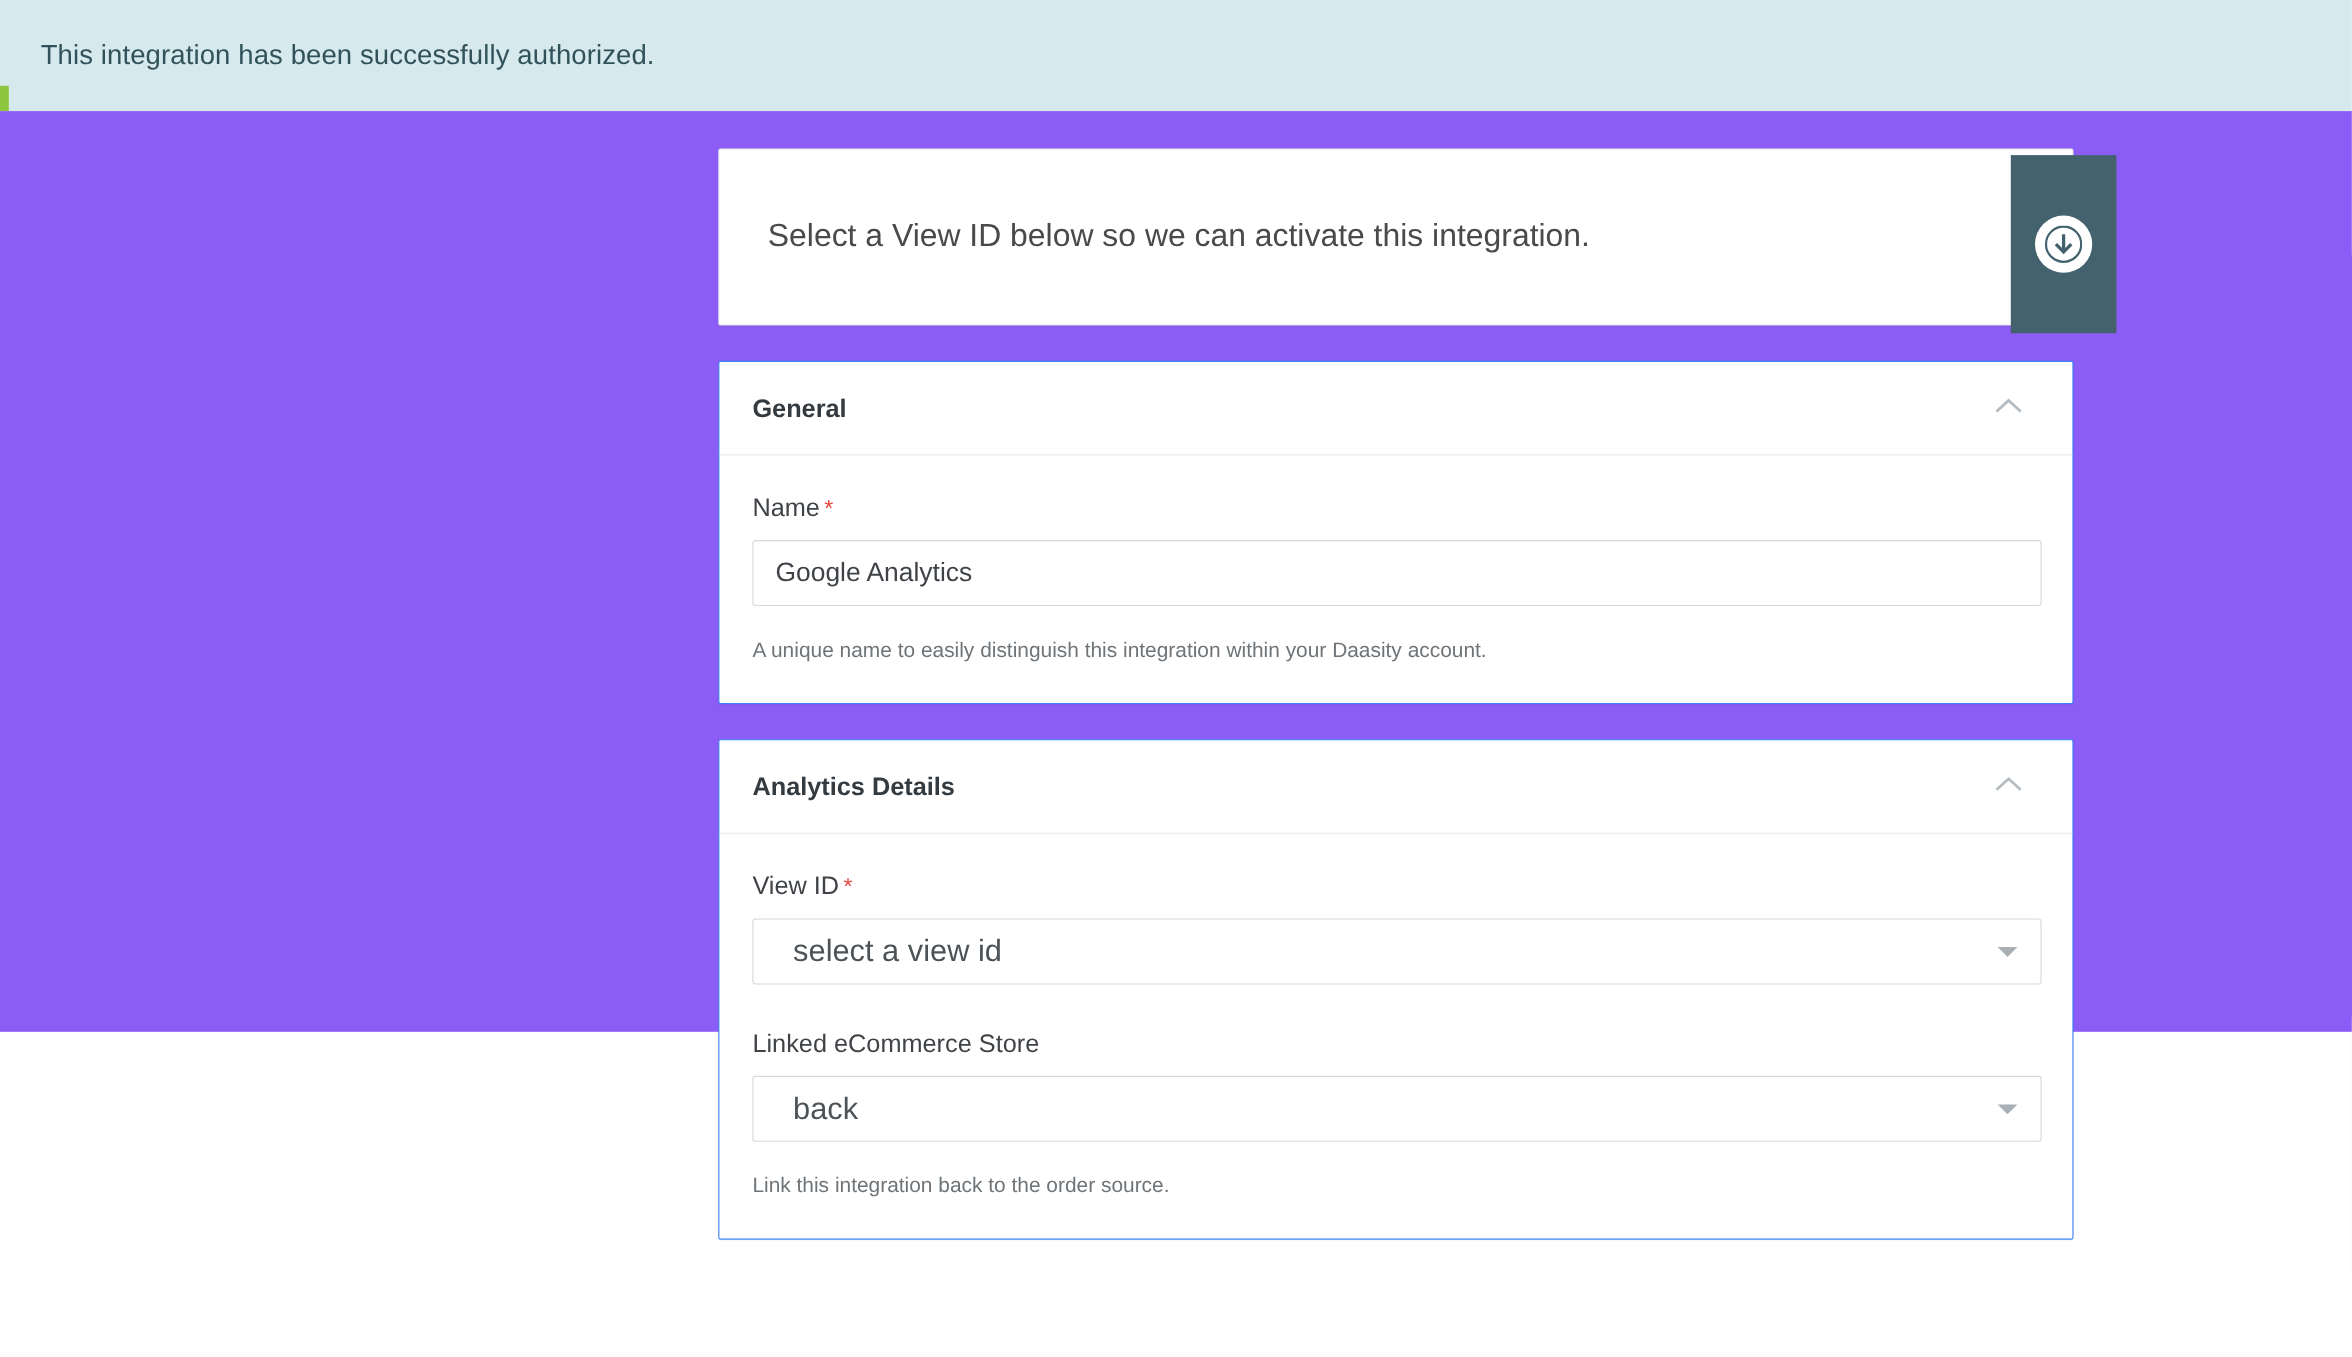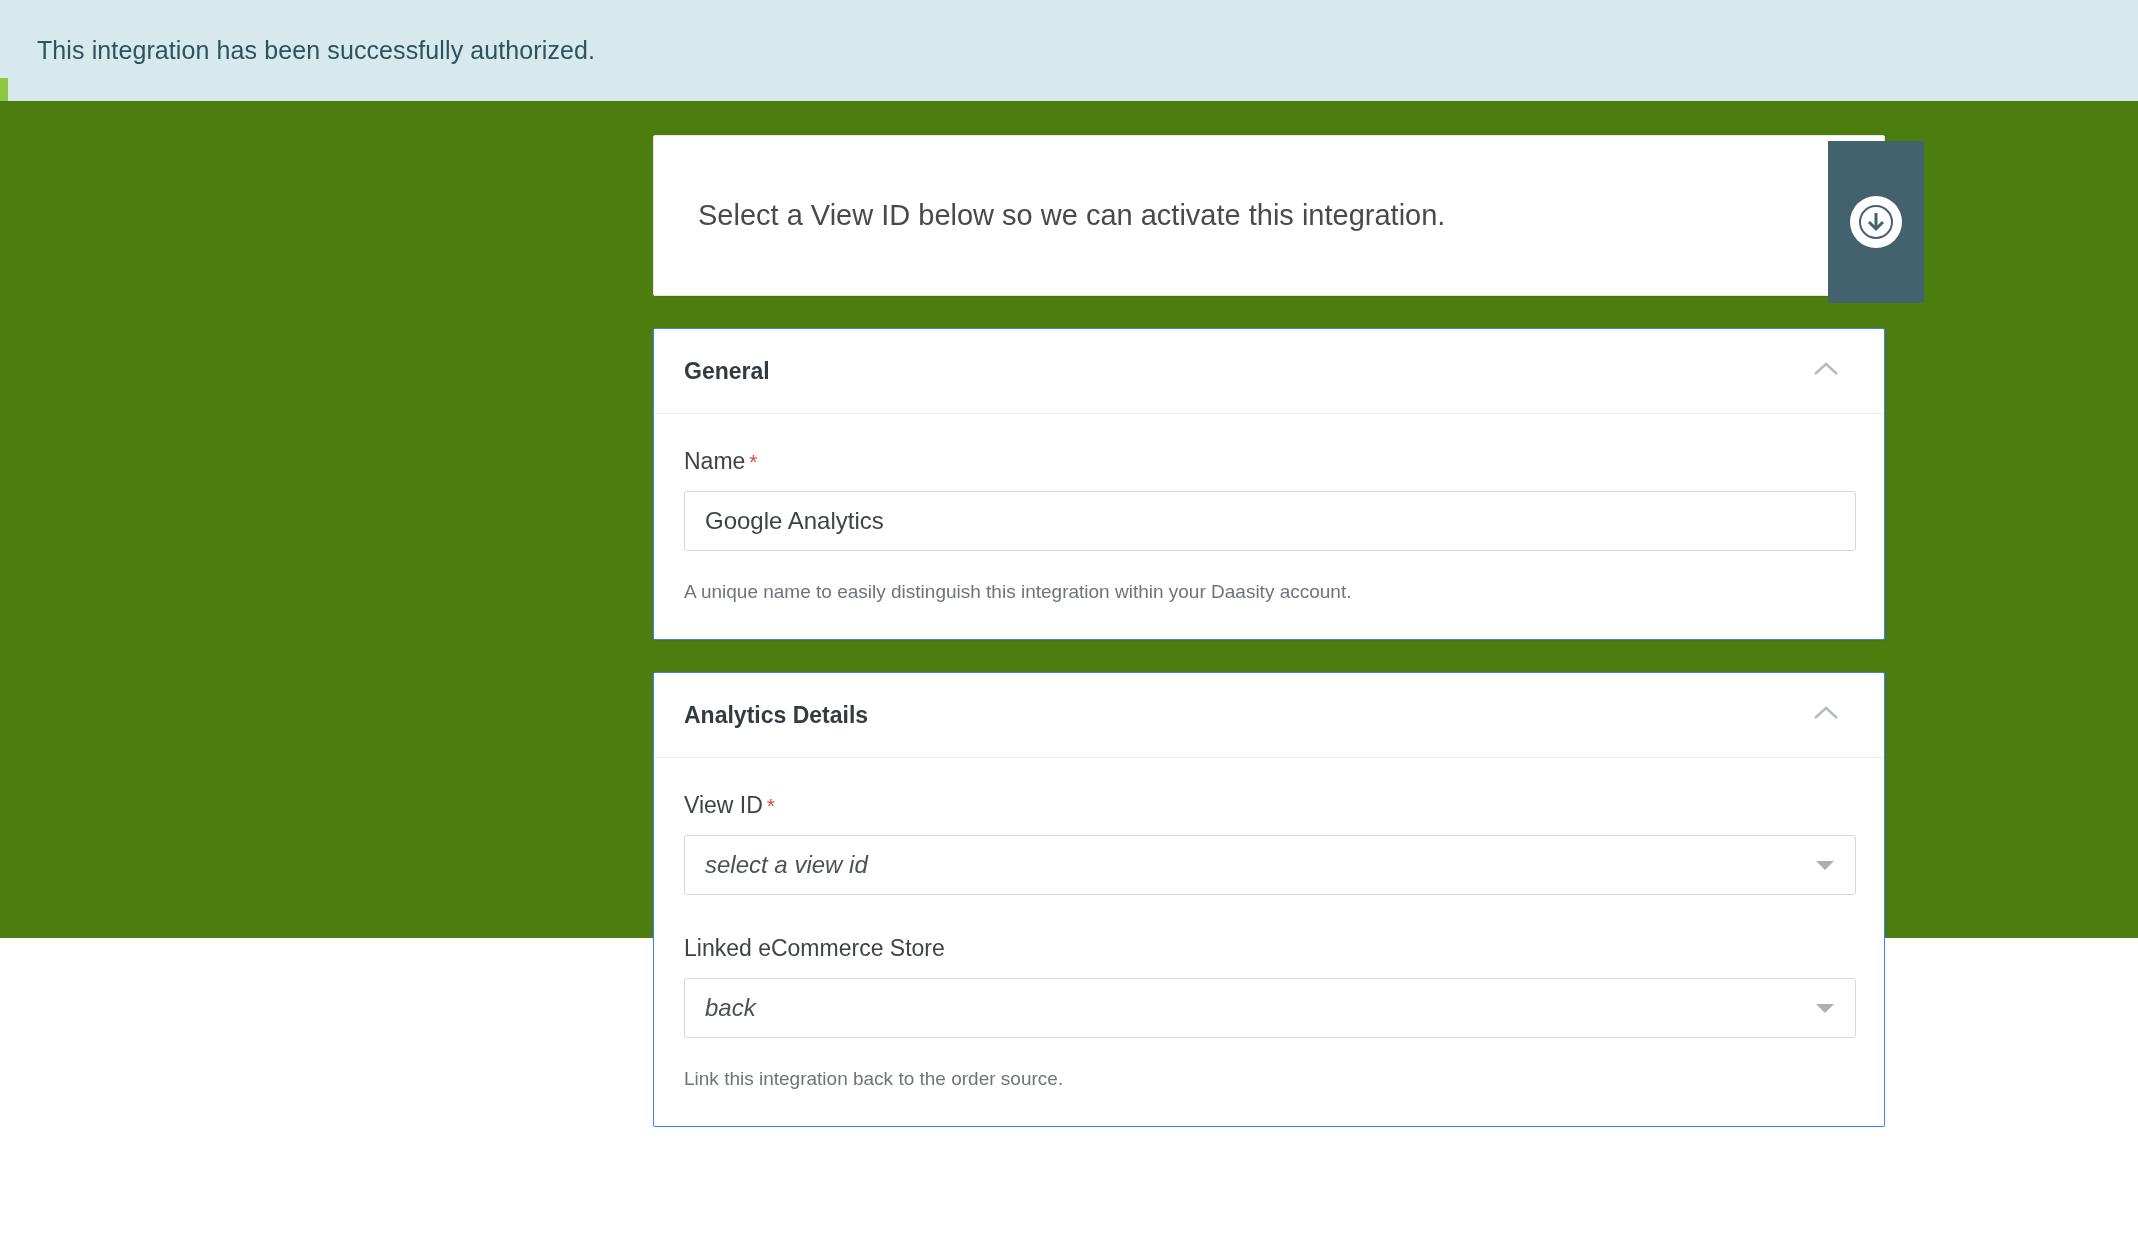--- a/index.html
+++ b/index.html
@@ -39,21 +39,21 @@
     letter-spacing: 0.1px;
   }
 
   
   .page {
     position: absolute;
     top: 101px;
     left: 0;
     width: 2138px;
     height: 837px;
-    background: #4d7c0f;
+    background: #8b5cf6;
   }
 
   .content-col {
     position: absolute;
     left: 653px;
     top: 34px;
     width: 1232px;
   }
 
   
@@ -154,27 +154,26 @@
     position: relative;
     width: 1172px;
     height: 60px;
   }
   .select-box {
     width: 1172px;
     height: 60px;
     border: 1px solid #d3d8dc;
     border-radius: 3px;
     background: #ffffff;
-    font-size: 24px;
+    font-size: 28px;
     color: #4c5256;
-    padding: 0 20px;
+    padding: 0 36px;
     display: flex;
     align-items: center;
     cursor: pointer;
-    font-style: italic;
   }
   .caret {
     position: absolute;
     right: 22px;
     top: 26px;
     width: 0;
     height: 0;
     border-left: 9px solid transparent;
     border-right: 9px solid transparent;
     border-top: 9px solid #a8b0b6;

